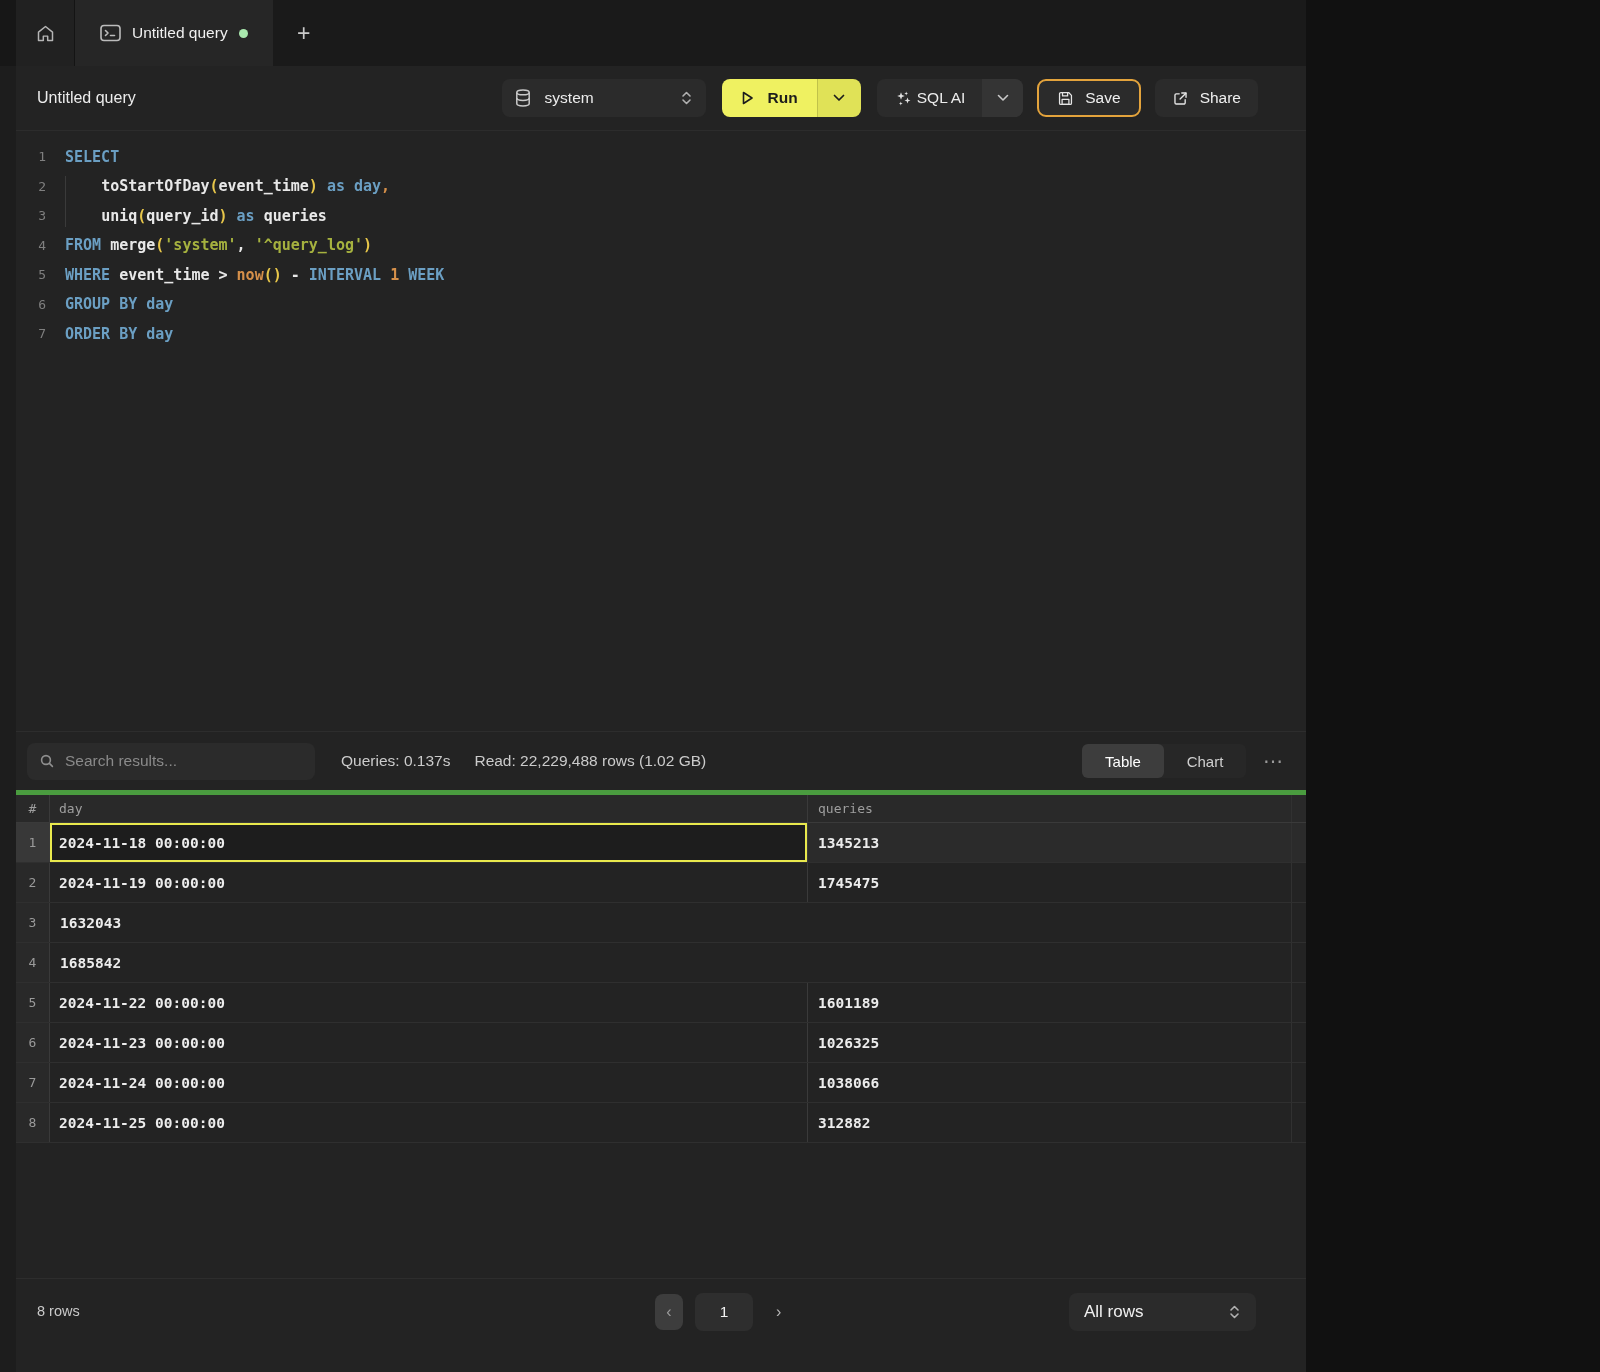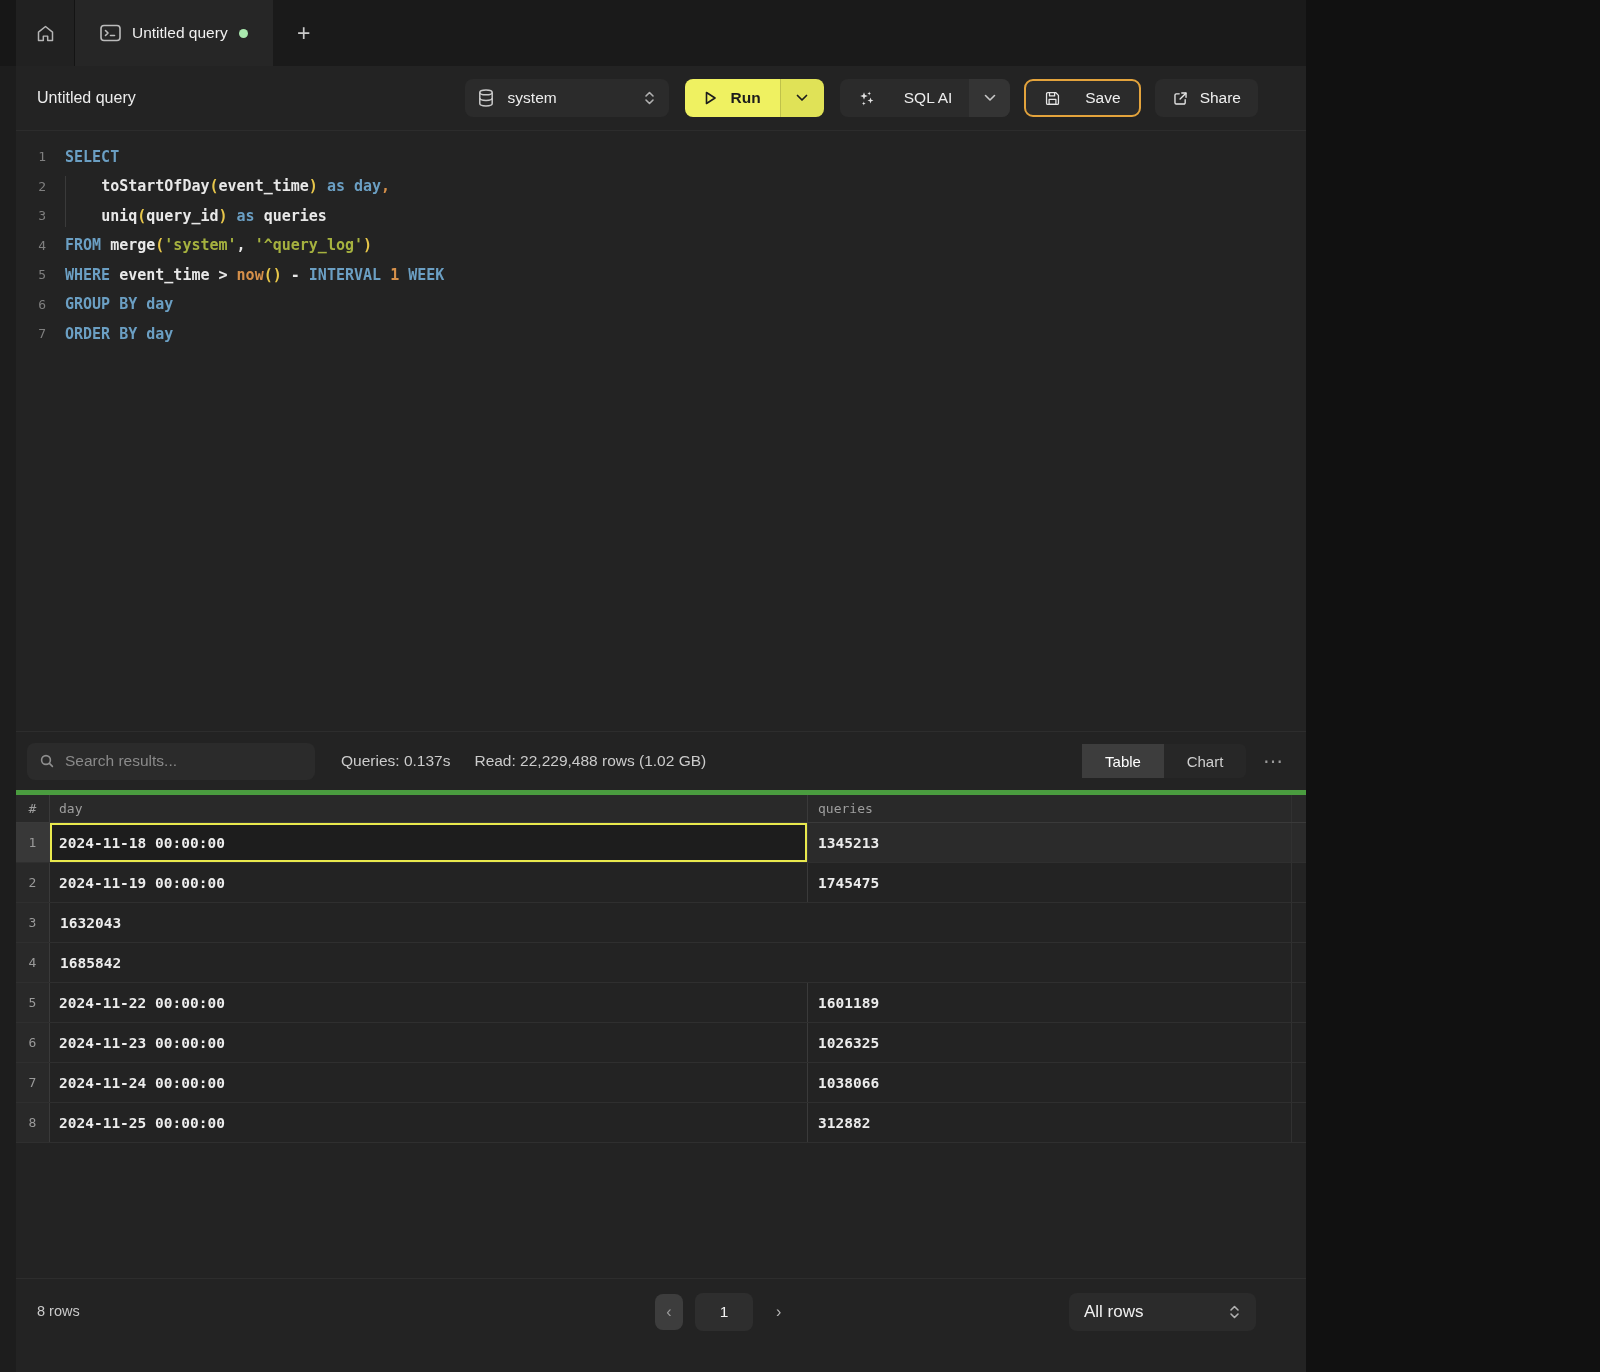--- a/index.html
+++ b/index.html
@@ -30,23 +30,23 @@
   .toolbar { position:absolute; left:16px; top:66px; right:0; height:65px; border-bottom:1px solid #2c2c2c; display:flex; align-items:center; }
   .toolbar-title { margin-left:21px; color:#ececec; font-size:16px; }
   .toolbar-controls { margin-left:auto; margin-right:48px; display:flex; align-items:center; }
   .db-select { width:204px; height:38px; background:#2b2b2b; border-radius:8px; display:flex; align-items:center; padding:0 13px; cursor:pointer; }
   .db-select .val { margin-left:14px; color:#ececec; font-size:15.5px; }
   .db-select .updown { margin-left:auto; }
   .run-group { display:flex; height:38px; border-radius:8px; overflow:hidden; margin-left:16px; }
   .run-main { background:var(--accent_yellow,#eff161); display:flex; align-items:center; gap:13px; padding:0 19px 0 17px; color:#1c1c1c; font-size:15.5px; font-weight:600; cursor:pointer; }
   .run-caret { width:44px; background:var(--accent_yellow_dark,#e0e257); border-left:1px solid rgba(0,0,0,.14); display:flex; align-items:center; justify-content:center; cursor:pointer; }
   .sqlai-group { display:flex; height:38px; border-radius:8px; overflow:hidden; margin-left:16px; background:#2b2b2b; }
-  .sqlai-main { display:flex; align-items:center; gap:28px; padding:0 17px; color:#ececec; font-size:15.5px; font-weight:500; cursor:pointer; }
+  .sqlai-main { display:flex; align-items:center; gap:4px; padding:0 17px; color:#ececec; font-size:15.5px; font-weight:500; cursor:pointer; }
   .sqlai-caret { width:41px; background:#343434; display:flex; align-items:center; justify-content:center; cursor:pointer; }
-  .save-btn { margin-left:14px; height:38px; display:flex; align-items:center; gap:24px; padding:0 18px; background:#2b2b2b; border:2px solid var(--save_border,#e3a33c); border-radius:9px; color:#f0f0f0; font-size:15.5px; font-weight:500; cursor:pointer; }
+  .save-btn { margin-left:14px; height:38px; display:flex; align-items:center; gap:11px; padding:0 18px; background:#2b2b2b; border:2px solid var(--save_border,#e3a33c); border-radius:9px; color:#f0f0f0; font-size:15.5px; font-weight:500; cursor:pointer; }
   .share-btn { margin-left:14px; height:38px; display:flex; align-items:center; gap:11px; padding:0 17px; background:#2b2b2b; border-radius:8px; color:#f0f0f0; font-size:15.5px; cursor:pointer; }
 
   
   .editor { position:absolute; left:16px; top:131px; right:0; height:600px; padding-top:11px; font-family:"DejaVu Sans Mono",monospace; }
   .code-line { display:flex; height:29.5px; align-items:center; }
   .line-num { width:30px; text-align:right; color:#7f7f7f; font-size:13px; flex:none; }
   .line-code { margin-left:19px; font-size:15px; font-weight:700; color:#e8e8e8; white-space:pre; }
   .tk-kw { color:var(--keyword_blue,#6b9fc3); }
   .tk-id { color:#e8e8e8; }
   .tk-par { color:var(--paren_gold,#e7c64a); }
@@ -58,21 +58,21 @@
 
   
   .statusbar { position:absolute; left:16px; top:731px; right:0; height:59px; border-top:1px solid #2d2d2d; display:flex; align-items:center; }
   .search-box { margin-left:11px; width:288px; height:37px; background:#2b2b2b; border-radius:8px; display:flex; align-items:center; padding:0 12px; gap:10px; }
   .search-box input { flex:1; background:transparent; border:none; outline:none; color:#d6d6d6; font-size:15.5px; font-family:"Liberation Sans",sans-serif; }
   .search-box input::placeholder { color:#8a8a8a; }
   .stat { color:#cbcbcb; font-size:15.5px; }
   .stat-elapsed { margin-left:26px; }
   .stat-read { margin-left:24px; }
   .segmented { margin-left:auto; display:flex; background:#272727; border-radius:6px; height:34px; }
-  .seg-btn { min-width:82px; display:flex; align-items:center; justify-content:center; font-size:15px; color:#cfcfcf; border-radius:0; padding:0 16px; cursor:pointer; }
+  .seg-btn { min-width:82px; display:flex; align-items:center; justify-content:center; font-size:15px; color:#cfcfcf; border-radius:6px; padding:0 16px; cursor:pointer; }
   .seg-btn.active { background:#3d3d3d; color:#ffffff; }
   .sb-dots { margin:0 23px 0 17px; }
 
   
   .progress { position:absolute; left:16px; top:790px; right:0; height:5px; background:var(--progress_green,#4a9c3f); }
 
   
   .rtable { position:absolute; left:16px; top:795px; right:0; font-family:"DejaVu Sans Mono",monospace; }
   .t-header { display:flex; height:28px; background:#292929; border-bottom:1px solid #3a3a3a; font-size:13px; color:#9e9e9e; }
   .t-gutter { width:34px; flex:none; display:flex; align-items:center; justify-content:center; border-right:1px solid #3a3a3a; background:#292929; }

